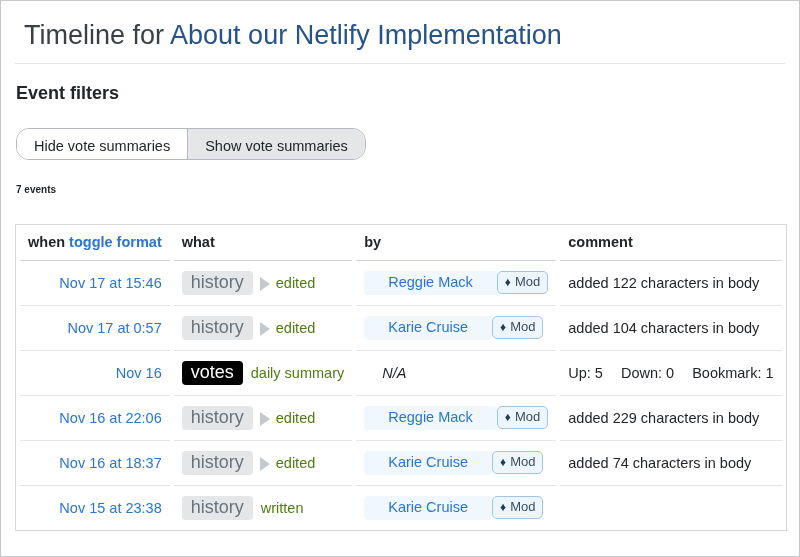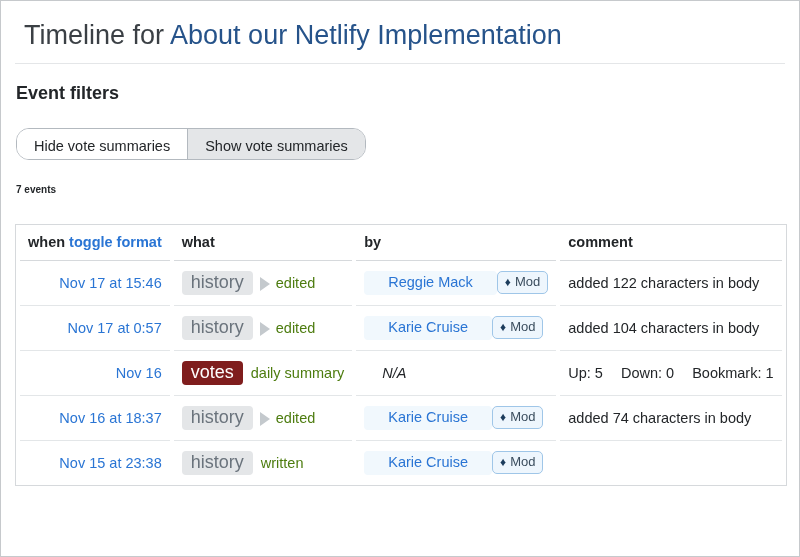--- a/index.html
+++ b/index.html
@@ -105,21 +105,21 @@
   }
   .event-badge {
     display: inline-block;
     padding: 3px 9px 4px;
     border-radius: 4px;
     font-size: 18px;
     line-height: 17px;
     text-decoration: none;
   }
   .event-badge.history { background: #e4e6e8; color: #6a737c; }
-  .event-badge.votes   { background: #7f1d1d; color: #ffffff; }
+  .event-badge.votes   { background: #000000; color: #ffffff; }
   .arrow-icon {
     display: inline-block;
     width: 0; height: 0;
     border-left: 10px solid #c4c9cd;
     border-top: 7px solid transparent;
     border-bottom: 7px solid transparent;
     margin: 0 6px 0 7px;
     vertical-align: -3px;
   }
   .event-name { color: #4d7c0f; }
@@ -195,20 +195,26 @@
         <td class="cell-by"><a class="user-link" href="#">Karie Cruise</a><span class="mod-badge"><span class="mod-diamond">♦</span><span class="mod-label">Mod</span></span></td>
         <td class="cell-comment"><span class="comment-text">added 104 characters in body</span></td>
       </tr>
       <tr>
         <td class="cell-when"><a class="date-link" href="#">Nov 16</a></td>
         <td class="cell-what"><a class="event-badge votes" href="#">votes</a><span class="event-name">daily summary</span></td>
         <td class="cell-by"><span class="na-text">N/A</span></td>
         <td class="cell-comment"><span class="vote-part">Up: 5</span><span class="vote-part">Down: 0</span><span class="vote-part">Bookmark: 1</span></td>
       </tr>
       <tr>
+        <td class="cell-when"><a class="date-link" href="#">Nov 16 at 22:06</a></td>
+        <td class="cell-what"><a class="event-badge history" href="#">history</a><span class="arrow-icon"></span><span class="event-name">edited</span></td>
+        <td class="cell-by"><a class="user-link" href="#">Reggie Mack</a><span class="mod-badge"><span class="mod-diamond">♦</span><span class="mod-label">Mod</span></span></td>
+        <td class="cell-comment"><span class="comment-text">added 229 characters in body</span></td>
+      </tr>
+      <tr>
         <td class="cell-when"><a class="date-link" href="#">Nov 16 at 18:37</a></td>
         <td class="cell-what"><a class="event-badge history" href="#">history</a><span class="arrow-icon"></span><span class="event-name">edited</span></td>
         <td class="cell-by"><a class="user-link" href="#">Karie Cruise</a><span class="mod-badge"><span class="mod-diamond">♦</span><span class="mod-label">Mod</span></span></td>
         <td class="cell-comment"><span class="comment-text">added 74 characters in body</span></td>
       </tr>
       <tr>
         <td class="cell-when"><a class="date-link" href="#">Nov 15 at 23:38</a></td>
         <td class="cell-what"><a class="event-badge history" href="#">history</a><span class="event-name">written</span></td>
         <td class="cell-by"><a class="user-link" href="#">Karie Cruise</a><span class="mod-badge"><span class="mod-diamond">♦</span><span class="mod-label">Mod</span></span></td>
         <td class="cell-comment"><span class="comment-text"></span></td>

